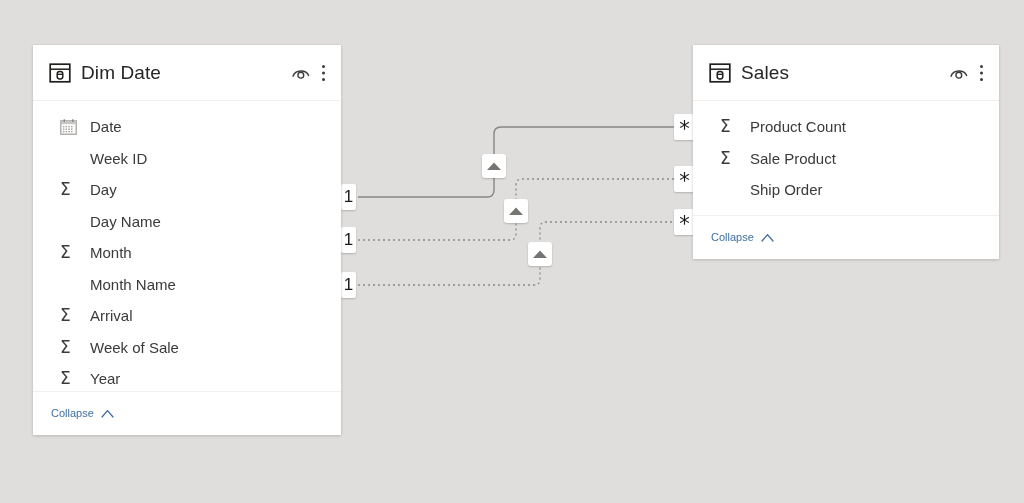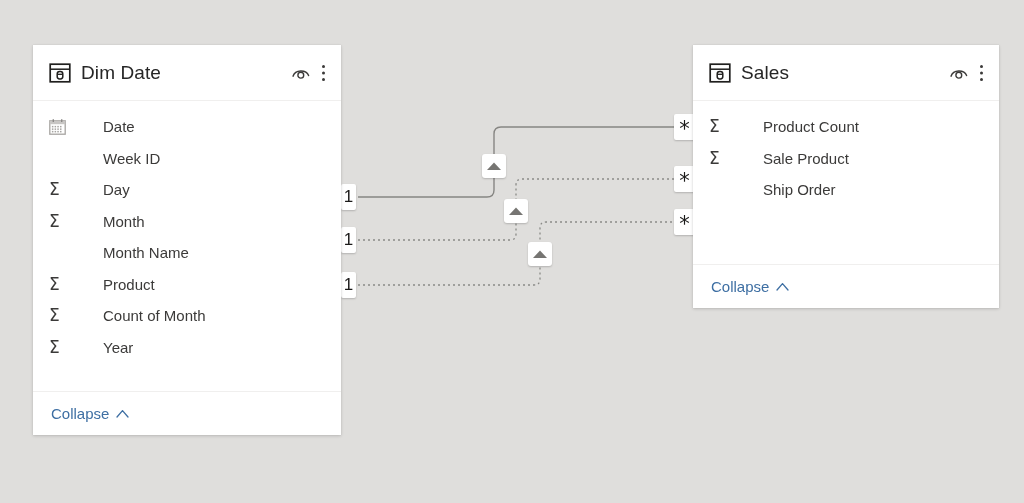--- a/index.html
+++ b/index.html
@@ -45,21 +45,21 @@
     left: 33px;
     top: 45px;
     width: 308px;
     height: 390px;
     justify-content: space-between;
   }
   #card-sales {
     left: 693px;
     top: 45px;
     width: 306px;
-    height: 263px;
+    height: 214px;
   }
 
   .card-header {
     height: 56px;
     display: flex;
     align-items: center;
     padding: 0 15px 0 16px;
     border-bottom: 1px solid #f0efee;
     box-sizing: border-box;
     flex: 0 0 auto;
@@ -91,23 +91,22 @@
 
   .field-list {
     flex: 1 1 auto;
     padding-top: 10px;
     overflow: hidden;
   }
   .field-row {
     height: 31.5px;
     display: flex;
     align-items: center;
-    padding-left: 16px;
-    box-sizing: border-box;
-    gap: 24px;
+    padding-left: 27px;
+    box-sizing: border-box;
   }
   .field-icon-slot {
     width: 30px;
     flex: 0 0 auto;
     display: flex;
     align-items: center;
     justify-content: flex-start;
   }
   .sigma-icon {
     font-size: 17px;
@@ -130,21 +129,21 @@
     display: flex;
     align-items: center;
     padding-left: 18px;
     box-sizing: border-box;
   }
   .collapse-link {
     display: inline-flex;
     align-items: center;
     gap: 7px;
     color: #3e6fa3;
-    font-size: 15px;
+    font-size: 11px;
     cursor: pointer;
     line-height: 1;
   }
   .chev-up { width: 13px; height: 9px; display: block; }
 
   
   .badge {
     position: absolute;
     background: #ffffff;
     border-radius: 2px;
@@ -270,45 +269,49 @@
         <span class="field-label">Week ID</span>
       </div>
 
       <div class="field-row">
         <span class="field-icon-slot">
           <span class="sigma-icon">Σ</span>
         </span>
         <span class="field-label">Day</span>
       </div>
 
+      <div class="field-row">
+        <span class="field-icon-slot"></span>
+        <span class="field-label">Day Name</span>
+      </div>
 
       <div class="field-row">
         <span class="field-icon-slot">
           <span class="sigma-icon">Σ</span>
         </span>
         <span class="field-label">Month</span>
       </div>
 
       <div class="field-row">
         <span class="field-icon-slot"></span>
         <span class="field-label">Month Name</span>
       </div>
 
       <div class="field-row">
         <span class="field-icon-slot">
           <span class="sigma-icon">Σ</span>
         </span>
-        <span class="field-label">Product</span>
-      </div>
-
-      <div class="field-row">
-        <span class="field-icon-slot">
-          <span class="sigma-icon">Σ</span>
-        </span>
-        <span class="field-label">Count of Month</span>
+        <span class="field-label">Arrival</span>
+      </div>
+
+      <div class="field-row">
+        <span class="field-icon-slot">
+          <span class="sigma-icon">Σ</span>
+        </span>
+        <span class="field-label">Week of Sale</span>
       </div>
 
       <div class="field-row">
         <span class="field-icon-slot">
           <span class="sigma-icon">Σ</span>
         </span>
         <span class="field-label">Year</span>
       </div>
 
     </div>

